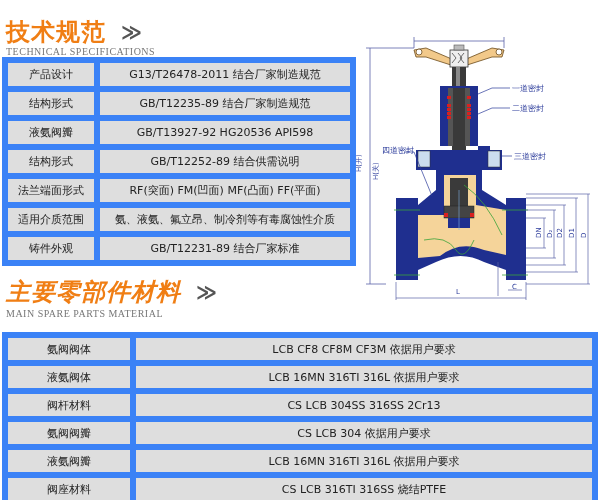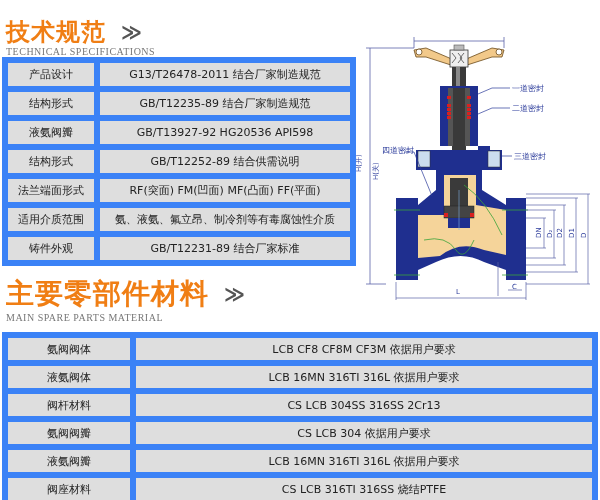--- a/index.html
+++ b/index.html
@@ -10,21 +10,21 @@
   .head-cn { font-family: "DejaVu Sans", sans-serif; font-weight: bold; color: #f07e14; letter-spacing: 1px; line-height: 1; display: inline-block; vertical-align: middle; }
   .head-arrow { display: inline-block; vertical-align: middle; color: #555; font-weight: bold; margin-left: 10px; }
   .head-en { font-family: "Liberation Serif", "DejaVu Serif", serif; color: #777; letter-spacing: 0.5px; white-space: nowrap; }
 
   #spec-head { top: 20px; }
   #spec-head .head-cn { font-size: 24px; }
   #spec-head .head-arrow { font-size: 20px; }
   #spec-head .head-en { font-size: 10px; margin-top: 2px; }
 
   #mat-head { top: 280px; }
-  #mat-head .head-cn { font-size: 28px; }
+  #mat-head .head-cn { font-size: 24px; font-style: italic; }
   #mat-head .head-arrow { font-size: 20px; }
   #mat-head .head-en { font-size: 10px; margin-top: 4px; }
 
   table { border-collapse: collapse; position: absolute; table-layout: fixed; }
   td { background: #dedede; border: 6px solid #3b82f6; text-align: center; font-size: 11px; color: #222; white-space: nowrap; overflow: hidden; }
 
   #spec-table { left: 2px; top: 57px; width: 354px; }
   #spec-table td { height: 29px; }
   #spec-table td.k { width: 92px; }
 

